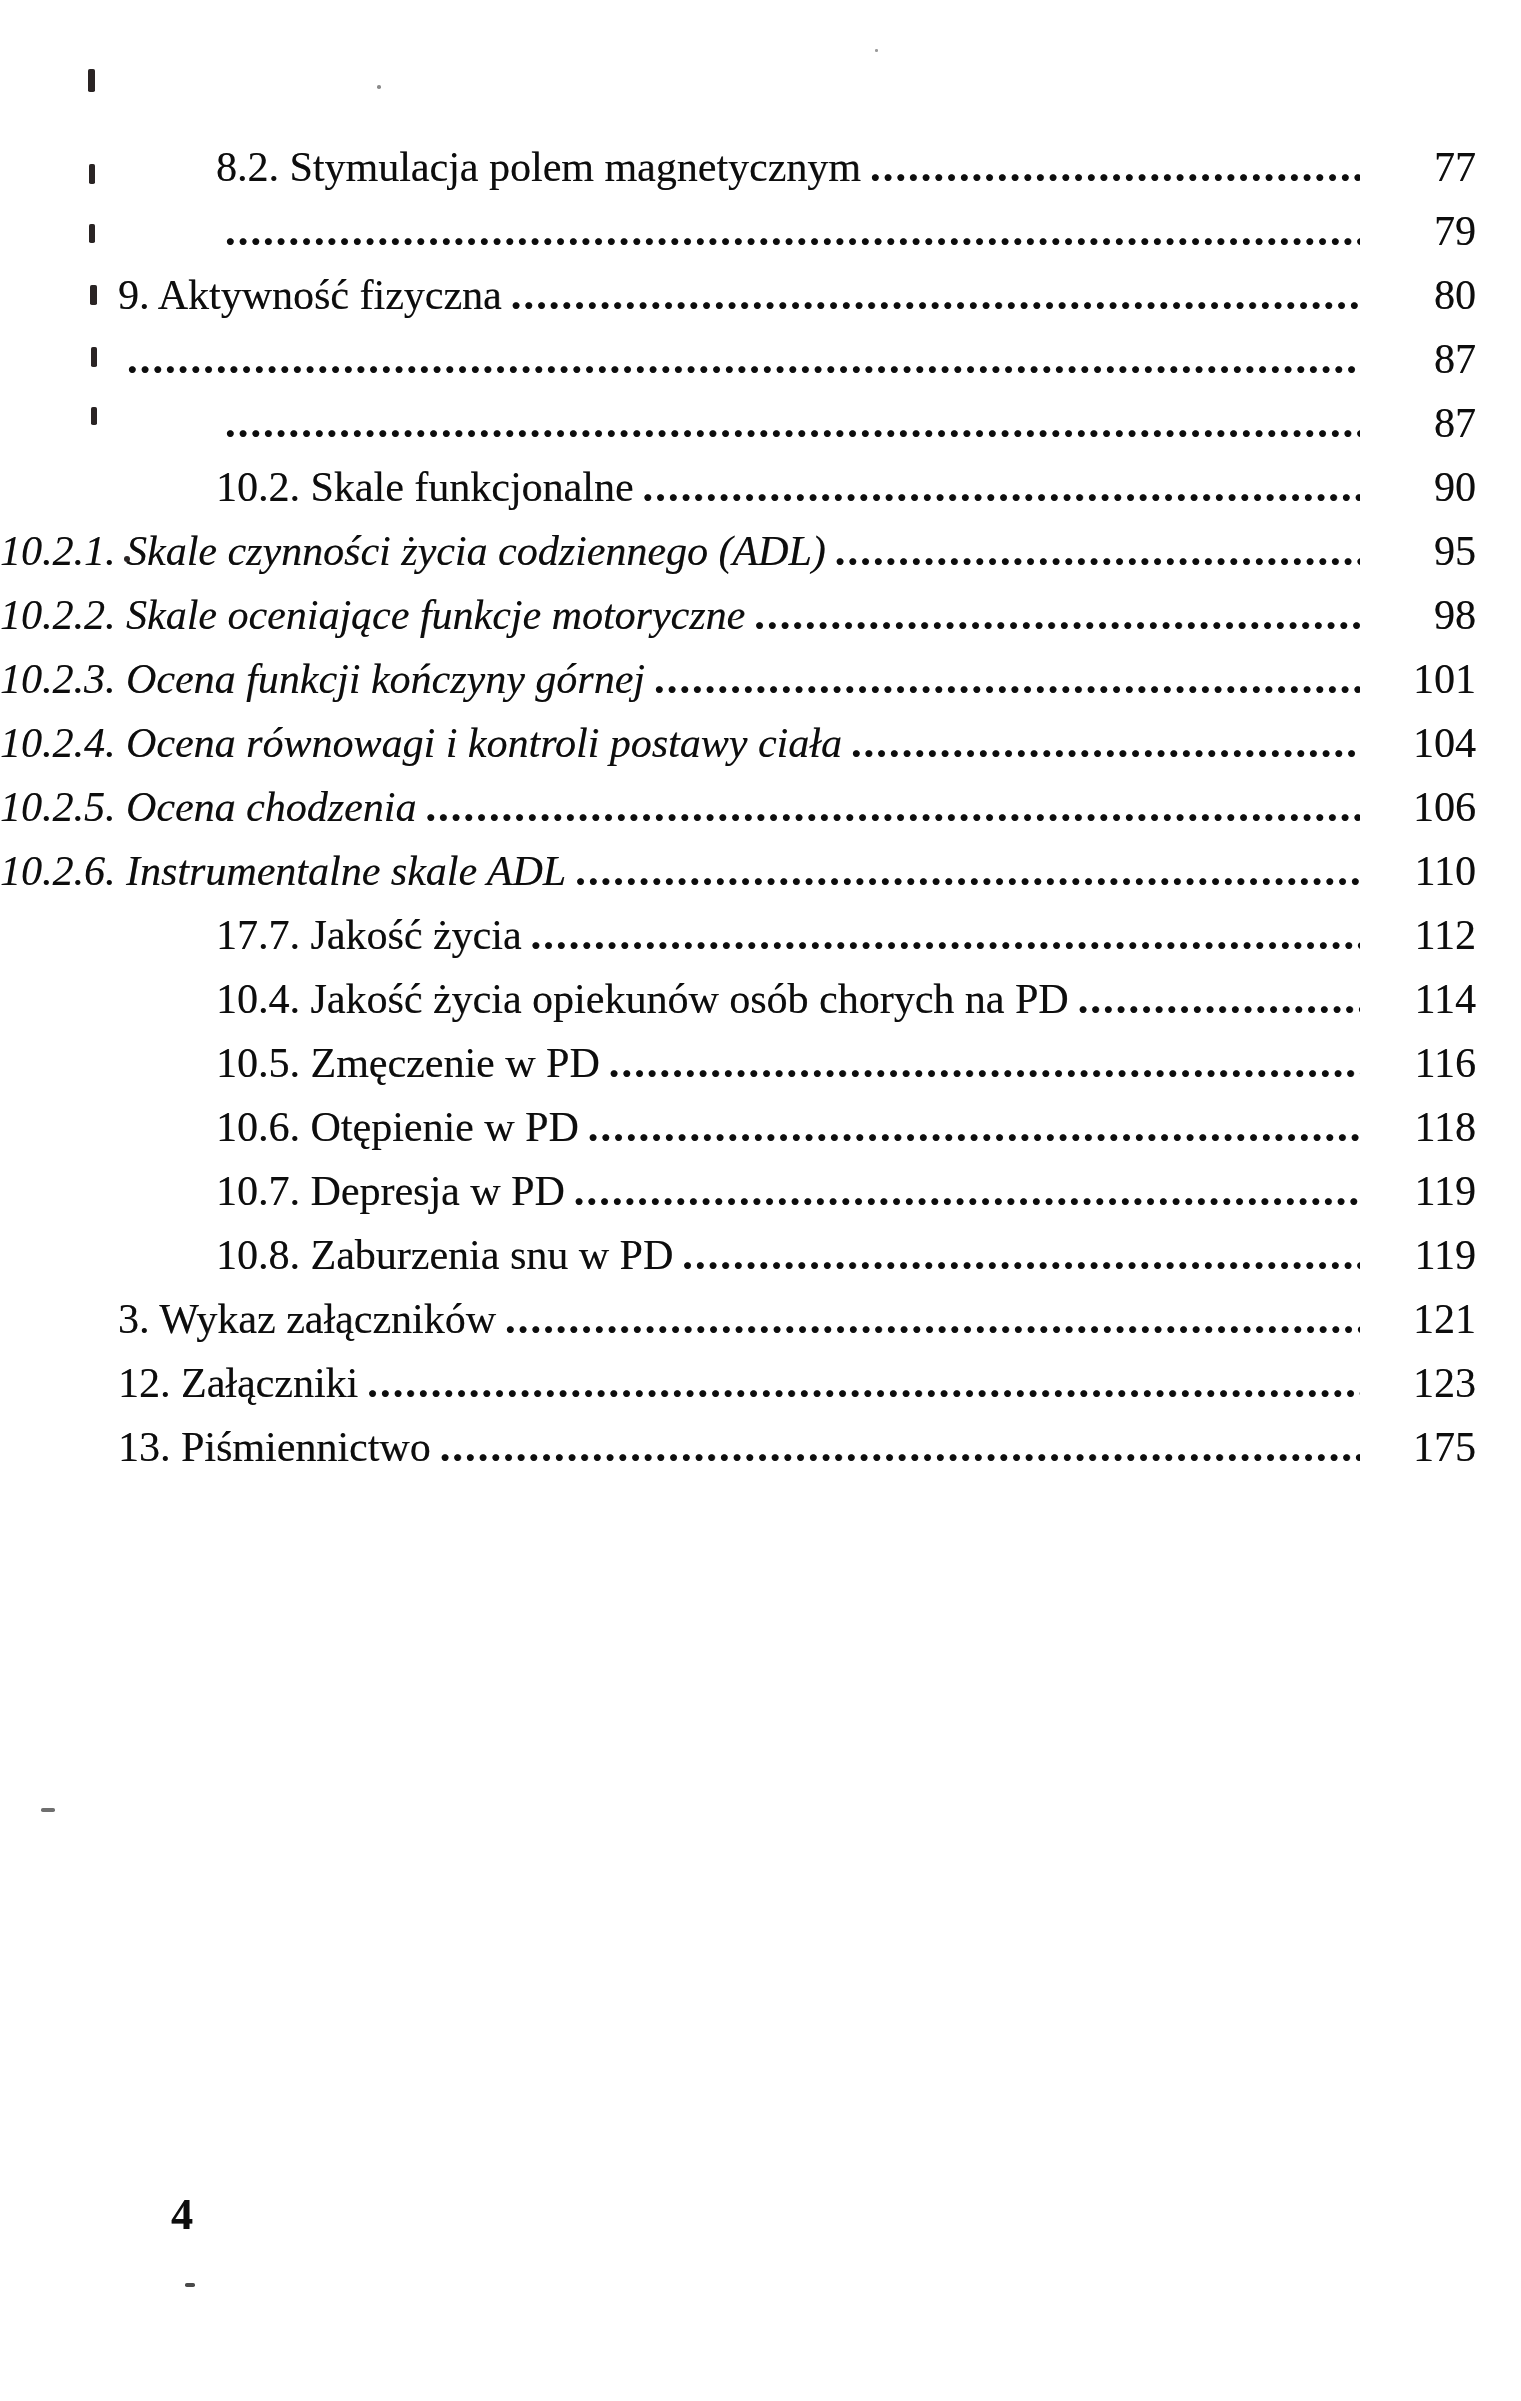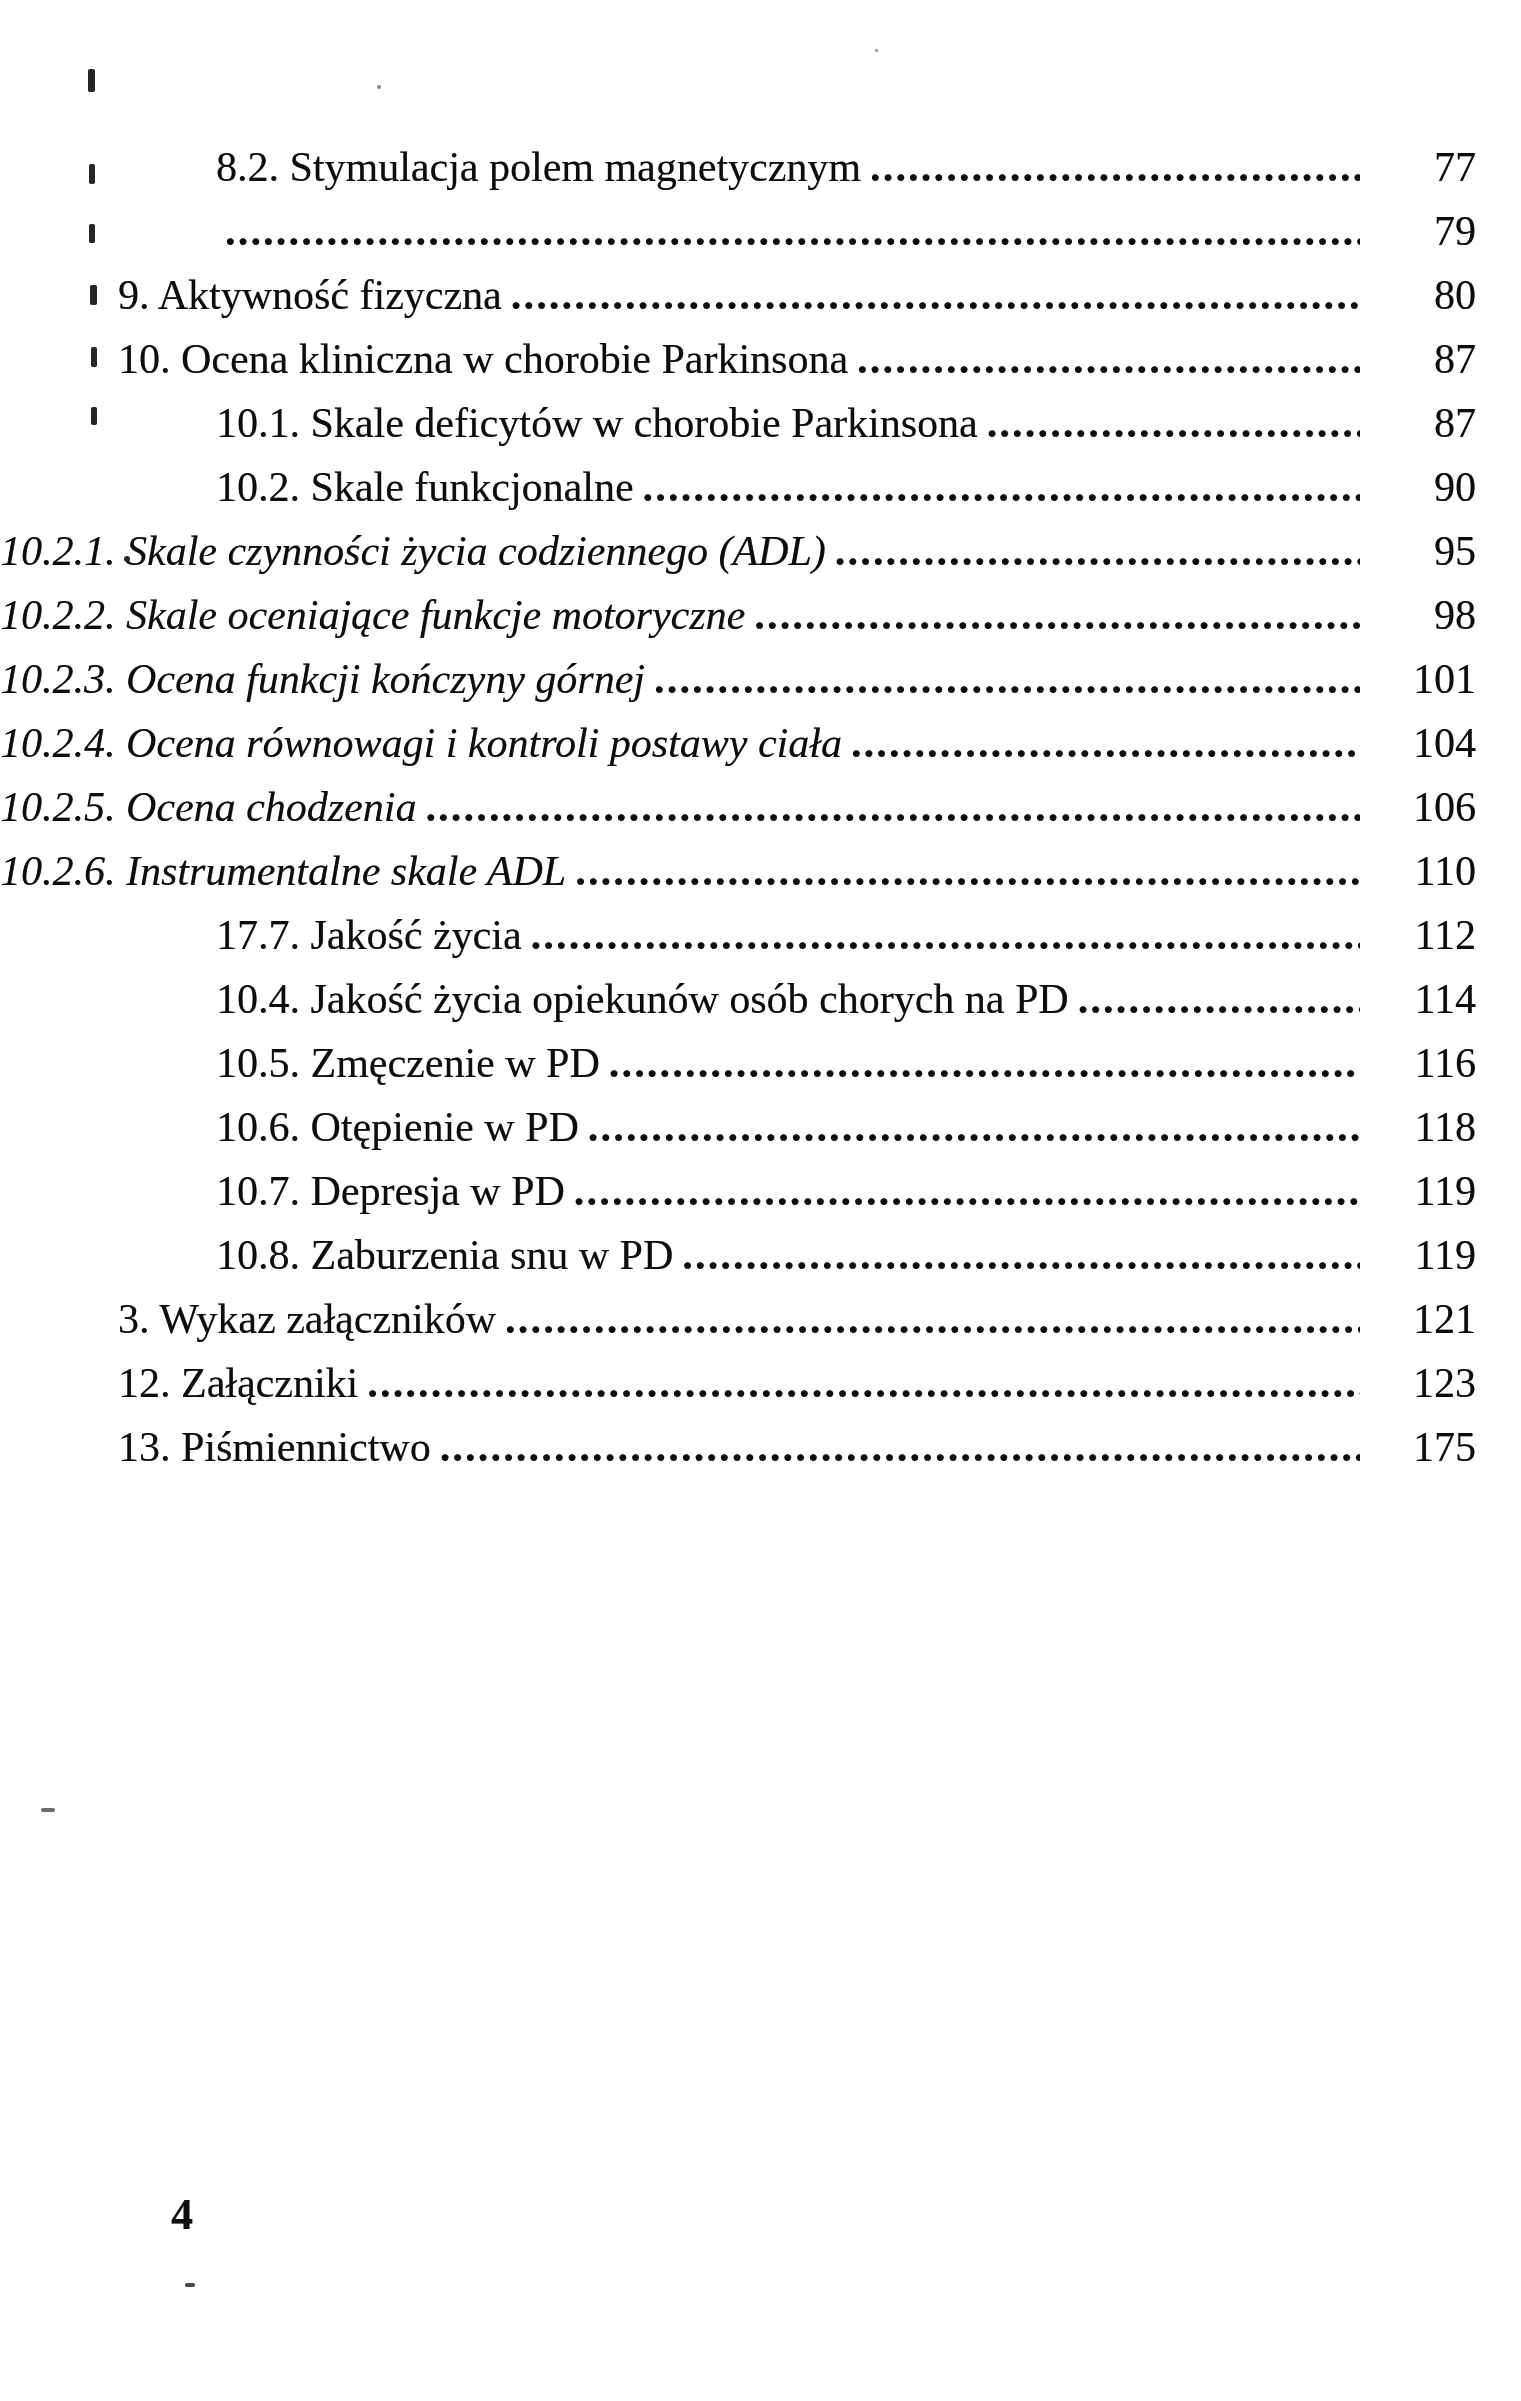--- a/index.html
+++ b/index.html
@@ -81,26 +81,24 @@
       <div class="row l2">
         <span class="leader">............................................................................................................................................</span>
         <span class="num">79</span>
       </div>
       <div class="row l1">
         <span class="t">9. Aktywność fizyczna</span>
         <span class="leader">............................................................................................................................................</span>
         <span class="num">80</span>
       </div>
       <div class="row l1">
-        <span class="t">10. Ocena kliniczna w chorobie Parkinsona</span>
         <span class="leader">............................................................................................................................................</span>
         <span class="num">87</span>
       </div>
       <div class="row l2">
-        <span class="t">10.1. Skale deficytów w chorobie Parkinsona</span>
         <span class="leader">............................................................................................................................................</span>
         <span class="num">87</span>
       </div>
       <div class="row l2">
         <span class="t">10.2. Skale funkcjonalne</span>
         <span class="leader">............................................................................................................................................</span>
         <span class="num">90</span>
       </div>
       <div class="row l3 it">
         <span class="t">10.2.1. Skale czynności życia codziennego (ADL)</span>

